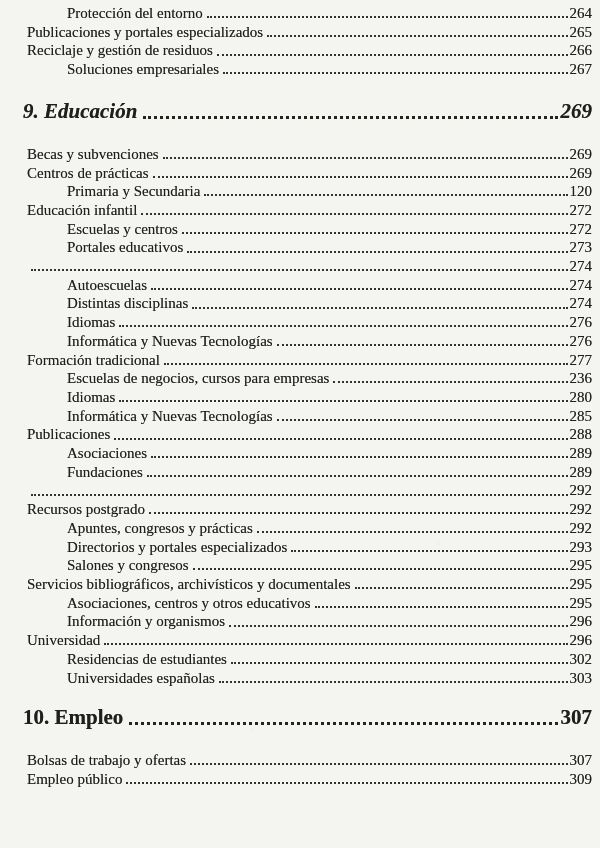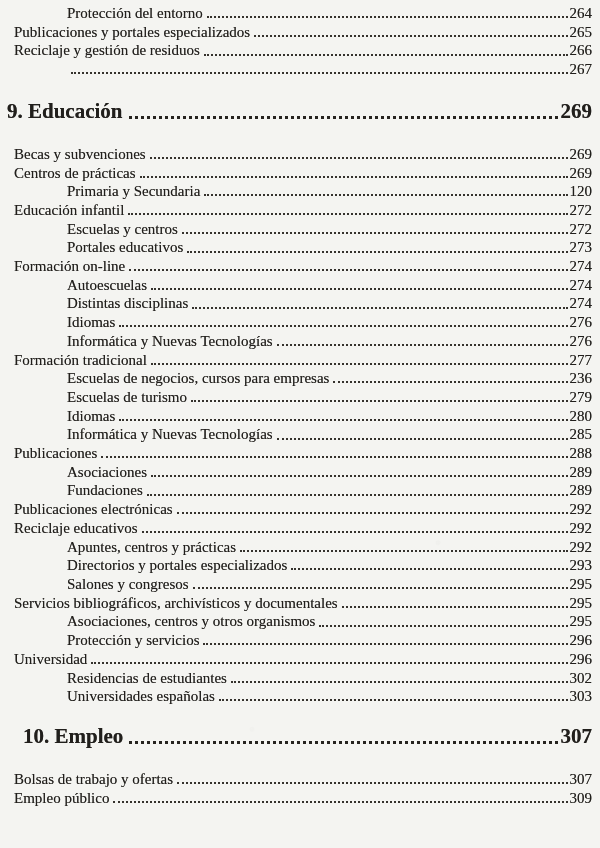--- a/index.html
+++ b/index.html
@@ -29,42 +29,42 @@
     display: flex;
     align-items: baseline;
     line-height: 18.7px;
     font-size: 15px;
     white-space: nowrap;
   }
   .row .label {
     flex: 0 0 auto;
     text-shadow: 0 0 0.5px rgba(20,18,15,0.55);
   }
-  .row.lvl1 { padding-left: 14px; }
+  .row.lvl1 { padding-left: 27px; }
   .row.lvl2 { padding-left: 67px; }
 
   .leader {
     flex: 1 1 auto;
     align-self: flex-end;
     border-bottom: 2px dotted #35322d;
     margin: 0 2px 4.5px 4px;
     min-width: 10px;
   }
   .pagenum {
     flex: 0 0 auto;
     text-shadow: 0 0 0.5px rgba(20,18,15,0.55);
   }
 
   .chapter {
     font-size: 21px;
     font-weight: bold;
     line-height: 28px;
     padding-left: 7px;
   }
-  .chapter.ch-9  { margin: 18px 0 20px 0; }
+  .chapter.ch-9  { margin: 18px 0 20px 16px; font-style: italic; }
   .chapter.ch-10 { margin: 16px 0 20px 16px; }
   .chapter .leader {
     border-bottom: 3.5px dotted #26231f;
     margin: 0 3px 6px 6px;
   }
   .chapter .label, .chapter .pagenum {
     text-shadow: 0 0 0.6px rgba(15,13,10,0.65);
   }
 </style>
 </head>
@@ -81,20 +81,21 @@
         <span class="label">Publicaciones y portales especializados</span>
         <span class="leader"></span>
         <span class="pagenum">265</span>
       </div>
       <div class="row lvl1">
         <span class="label">Reciclaje y gestión de residuos</span>
         <span class="leader"></span>
         <span class="pagenum">266</span>
       </div>
       <div class="row lvl2">
+        <span class="label">Soluciones empresariales</span>
         <span class="leader"></span>
         <span class="pagenum">267</span>
       </div>
       <div class="row chapter ch-9">
         <span class="label">9. Educación</span>
         <span class="leader"></span>
         <span class="pagenum">269</span>
       </div>
       <div class="row lvl1">
         <span class="label">Becas y subvenciones</span>
@@ -120,21 +121,20 @@
         <span class="label">Escuelas y centros</span>
         <span class="leader"></span>
         <span class="pagenum">272</span>
       </div>
       <div class="row lvl2">
         <span class="label">Portales educativos</span>
         <span class="leader"></span>
         <span class="pagenum">273</span>
       </div>
       <div class="row lvl1">
-        <span class="label">Formación on-line</span>
         <span class="leader"></span>
         <span class="pagenum">274</span>
       </div>
       <div class="row lvl2">
         <span class="label">Autoescuelas</span>
         <span class="leader"></span>
         <span class="pagenum">274</span>
       </div>
       <div class="row lvl2">
         <span class="label">Distintas disciplinas</span>
@@ -155,25 +155,20 @@
         <span class="label">Formación tradicional</span>
         <span class="leader"></span>
         <span class="pagenum">277</span>
       </div>
       <div class="row lvl2">
         <span class="label">Escuelas de negocios, cursos para empresas</span>
         <span class="leader"></span>
         <span class="pagenum">236</span>
       </div>
       <div class="row lvl2">
-        <span class="label">Escuelas de turismo</span>
-        <span class="leader"></span>
-        <span class="pagenum">279</span>
-      </div>
-      <div class="row lvl2">
         <span class="label">Idiomas</span>
         <span class="leader"></span>
         <span class="pagenum">280</span>
       </div>
       <div class="row lvl2">
         <span class="label">Informática y Nuevas Tecnologías</span>
         <span class="leader"></span>
         <span class="pagenum">285</span>
       </div>
       <div class="row lvl1">
@@ -185,56 +180,55 @@
         <span class="label">Asociaciones</span>
         <span class="leader"></span>
         <span class="pagenum">289</span>
       </div>
       <div class="row lvl2">
         <span class="label">Fundaciones</span>
         <span class="leader"></span>
         <span class="pagenum">289</span>
       </div>
       <div class="row lvl1">
-        <span class="label">Publicaciones electrónicas</span>
         <span class="leader"></span>
         <span class="pagenum">292</span>
       </div>
       <div class="row lvl1">
-        <span class="label">Reciclaje educativos</span>
+        <span class="label">Recursos postgrado</span>
         <span class="leader"></span>
         <span class="pagenum">292</span>
       </div>
       <div class="row lvl2">
-        <span class="label">Apuntes, centros y prácticas</span>
+        <span class="label">Apuntes, congresos y prácticas</span>
         <span class="leader"></span>
         <span class="pagenum">292</span>
       </div>
       <div class="row lvl2">
         <span class="label">Directorios y portales especializados</span>
         <span class="leader"></span>
         <span class="pagenum">293</span>
       </div>
       <div class="row lvl2">
         <span class="label">Salones y congresos</span>
         <span class="leader"></span>
         <span class="pagenum">295</span>
       </div>
       <div class="row lvl1">
         <span class="label">Servicios bibliográficos, archivísticos y documentales</span>
         <span class="leader"></span>
         <span class="pagenum">295</span>
       </div>
       <div class="row lvl2">
-        <span class="label">Asociaciones, centros y otros organismos</span>
+        <span class="label">Asociaciones, centros y otros educativos</span>
         <span class="leader"></span>
         <span class="pagenum">295</span>
       </div>
       <div class="row lvl2">
-        <span class="label">Protección y servicios</span>
+        <span class="label">Información y organismos</span>
         <span class="leader"></span>
         <span class="pagenum">296</span>
       </div>
       <div class="row lvl1">
         <span class="label">Universidad</span>
         <span class="leader"></span>
         <span class="pagenum">296</span>
       </div>
       <div class="row lvl2">
         <span class="label">Residencias de estudiantes</span>

